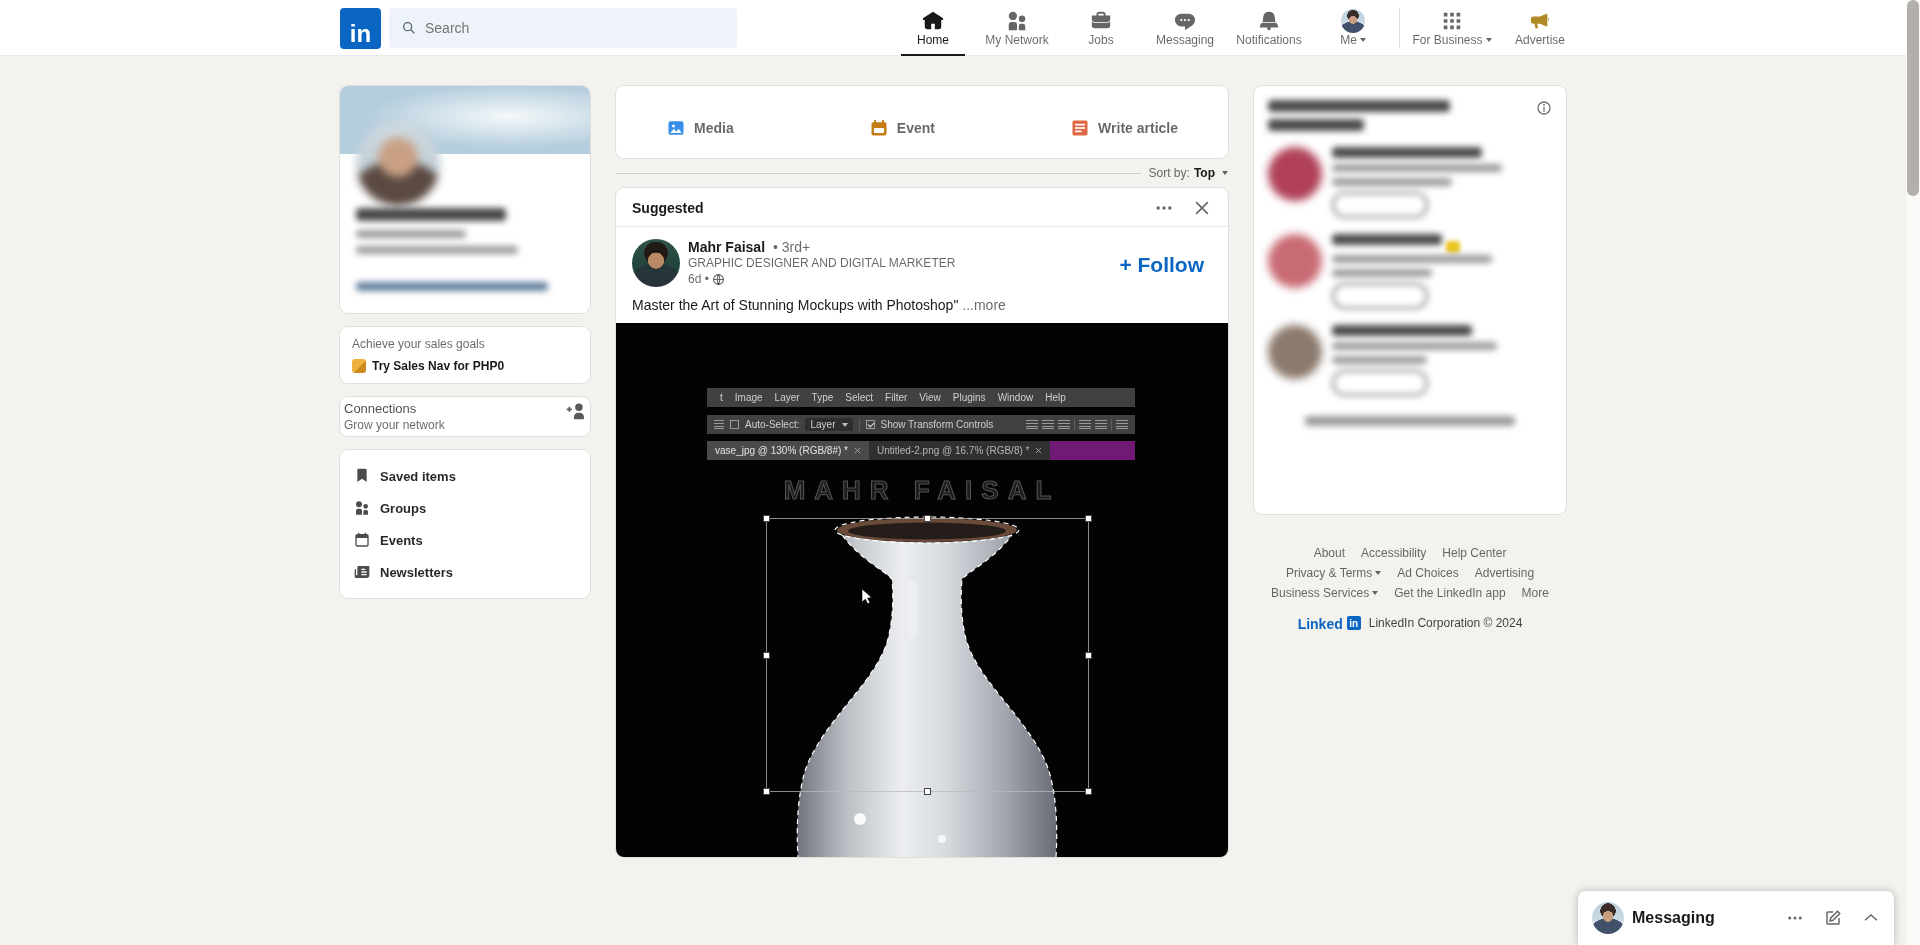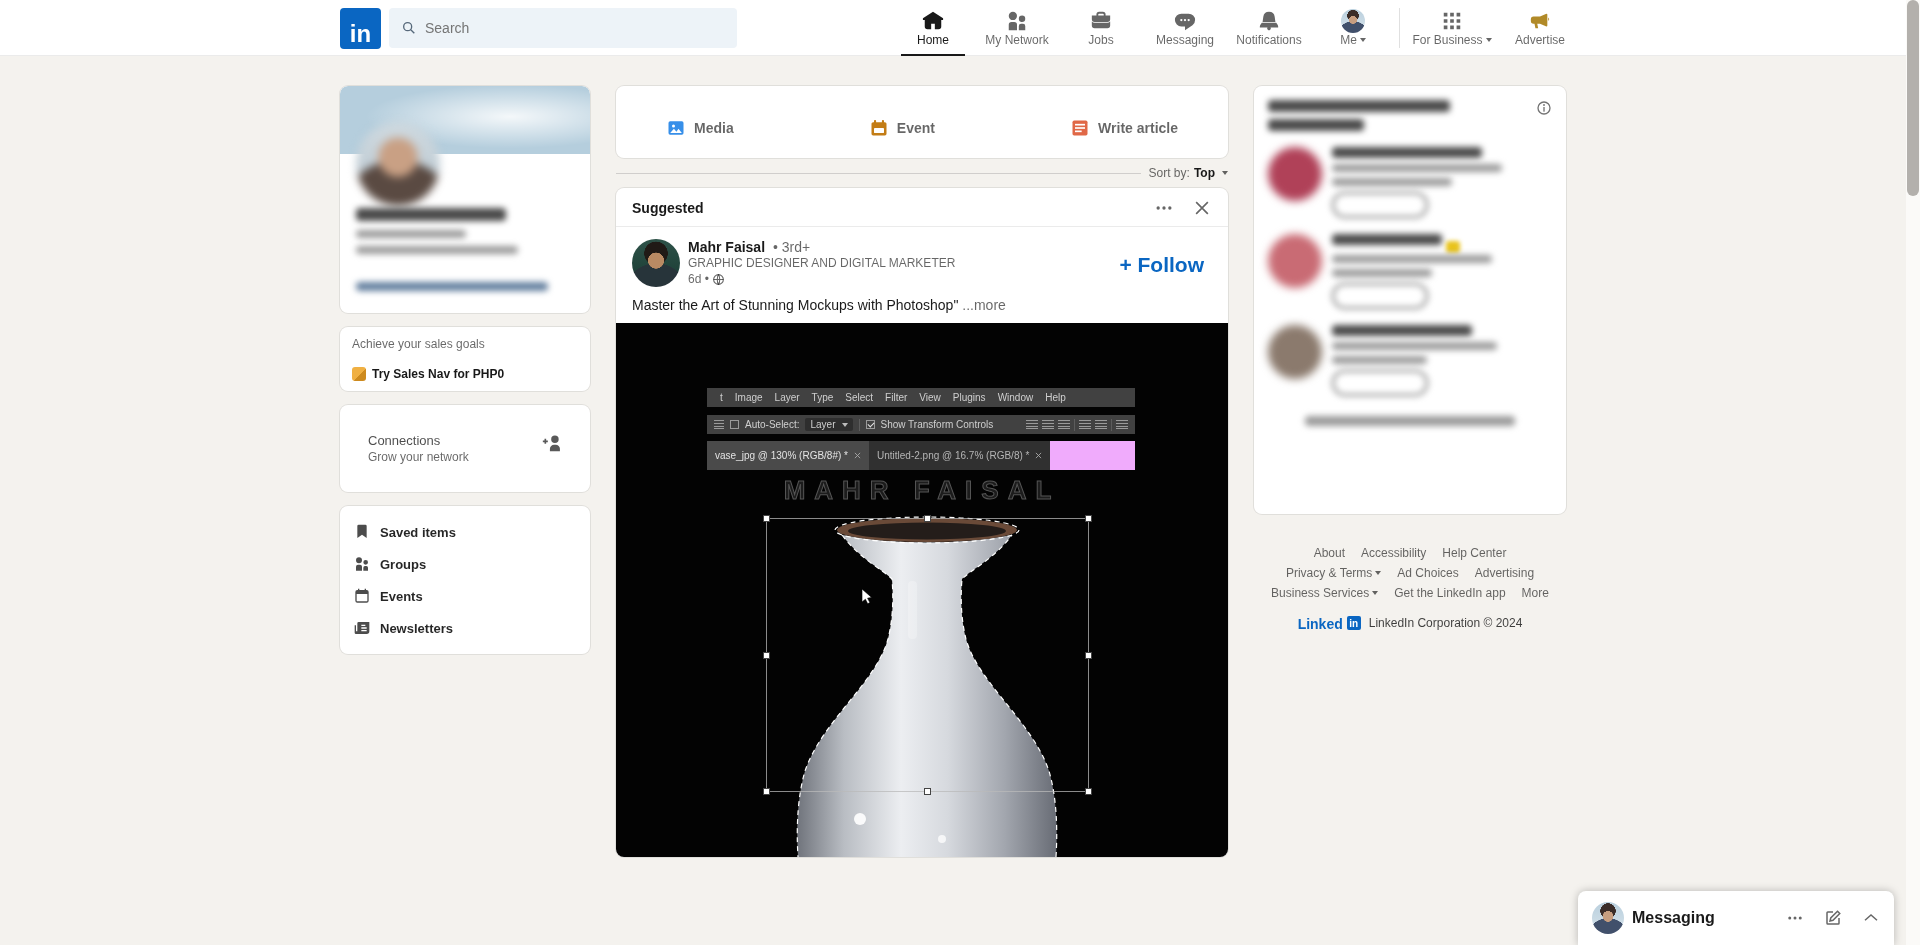--- a/index.html
+++ b/index.html
@@ -59,24 +59,24 @@
       background: radial-gradient(circle at 50% 42%, #c9a084 0 30%, transparent 31%),
                   radial-gradient(circle at 50% 115%, #5a4a42 0 55%, transparent 56%),
                   linear-gradient(#cfd9df,#b8c6cf);
       filter:blur(4px); }
   .bar { height:9px; border-radius:4px; background:#9b9b9b; }
   .bar.dark { background:#4a4a4a; }
   .bar.blue { background:#64809f; }
   .blur { filter:blur(3px); }
   .eyebrow { font-size:12px; color:rgba(0,0,0,.6); }
   .sales-card { padding:10px 12px; }
-  .sales-cta { display:flex; align-items:center; gap:6px; margin-top:16px; font-size:12px;
+  .sales-cta { display:flex; align-items:center; gap:6px; margin-top:8px; font-size:12px;
                font-weight:bold; color:rgba(0,0,0,.9); cursor:pointer; }
   .sales-ico { width:14px; height:14px; background:linear-gradient(135deg,#f0b042 55%, #cd8a1e 56%); border-radius:3px; flex:none; }
-  .conn-card { padding:28px; display:flex; align-items:flex-start; }
+  .conn-card { padding:4px; display:flex; align-items:flex-start; }
   .conn-title { font-size:13px; color:rgba(0,0,0,.7); cursor:pointer; }
   .conn-sub { font-size:12px; color:rgba(0,0,0,.6); margin-top:2px; }
   .conn-card svg { margin-left:auto; width:20px; height:20px; fill:rgba(0,0,0,.65); cursor:pointer; }
   .shortcut-card { padding:10px 0; }
   .shortcut { display:flex; align-items:center; gap:10px; padding:8px 14px; font-size:13px;
               font-weight:bold; color:rgba(0,0,0,.85); cursor:pointer; }
   .shortcut svg { width:16px; height:16px; fill:rgba(0,0,0,.7); flex:none; }
   
   .composer-card { padding:12px 16px 6px; }
   .composer-row { display:flex; align-items:center; gap:10px; }
@@ -119,21 +119,21 @@
   .ps-menu span { padding:0 6px; white-space:nowrap; cursor:pointer; }
   .ps-gap { height:8px; }
   .ps-dd { display:flex; align-items:center; gap:3px; padding:1px 5px; background:#2e2e2e; border-radius:2px; cursor:pointer; }
   .ps-vr { width:1px; height:12px; background:#5c5c5c; }
   .tb { width:9px; height:9px; border:1px solid #9a9a9a; display:inline-block; position:relative; flex:none; cursor:pointer; }
   .tb.on::after { content:""; position:absolute; left:1px; top:1px; width:5px; height:3px;
                   border-left:1.5px solid #e3e3e3; border-bottom:1.5px solid #e3e3e3; transform:rotate(-45deg); }
   .ps-ico { width:12px; height:9px; border-bottom:1px solid #9a9a9a;
             background:repeating-linear-gradient(to bottom,#9a9a9a 0 1px,transparent 1px 3px); cursor:pointer; }
   .ps-right { margin-left:auto; display:flex; align-items:center; gap:4px; }
-  .ps-tabs { height:29px; background:#f0abfc; display:flex; align-items:stretch; }
+  .ps-tabs { height:19px; background:#701a75; display:flex; align-items:stretch; }
   .ps-tab { display:flex; align-items:center; gap:6px; padding:0 8px; font-size:10px; white-space:nowrap; cursor:pointer; }
   .ps-tab.on { background:#4a4a4a; color:#e3e3e3; }
   .ps-tab.off { background:#303030; color:#b5b5b5; }
   .ps-tab svg { width:7px; height:7px; stroke:#aaa; }
   .ps-watermark { position:absolute; top:152px; left:0; right:0; text-align:center; font-size:26px;
                   font-weight:bold; letter-spacing:9px; color:#1c1c1c;
                   -webkit-text-stroke:1px #555; }
   .vase-svg { position:absolute; inset:0; }
   .bbox { position:absolute; left:150px; top:195px; width:323px; height:274px;
           border:1px solid rgba(185,185,185,.75); }

